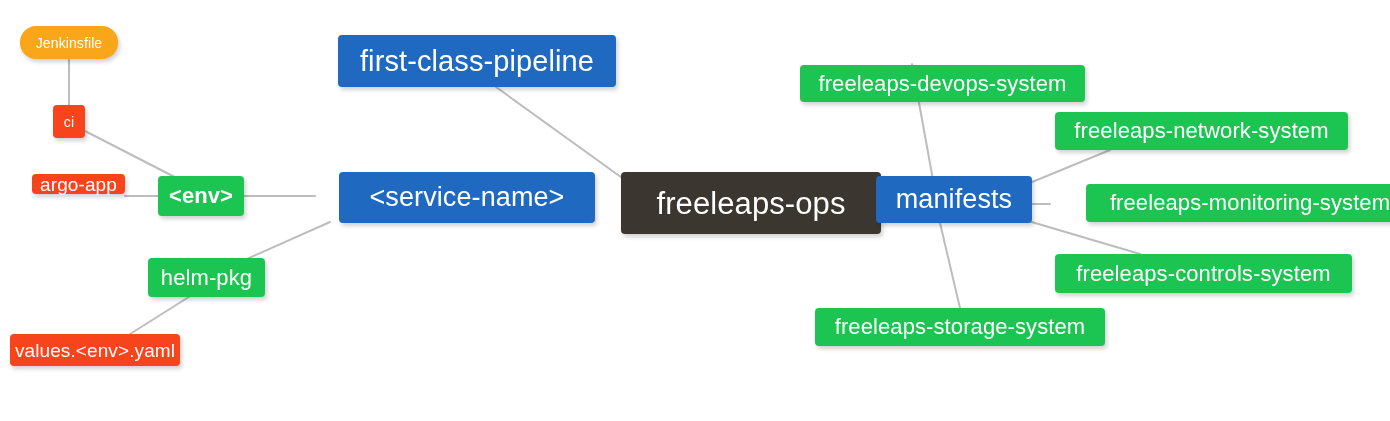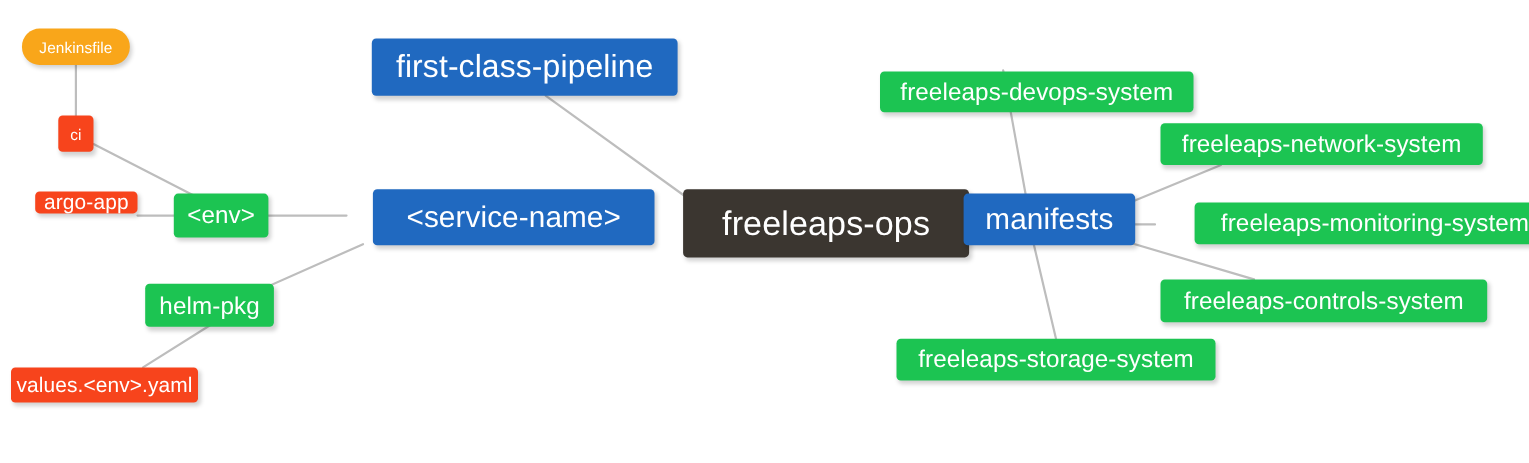--- a/index.html
+++ b/index.html
@@ -88,24 +88,24 @@
   <div id="node-layer">
       <div class="node n-orange t-xs" style="left: 20px; top: 26px; width: 98px; height: 33px;">
         <span class="node-label">Jenkinsfile</span>
       </div>
       <div class="node n-red t-xs" style="left: 53px; top: 105px; width: 32px; height: 33px;">
         <span class="node-label">ci</span>
       </div>
       <div class="node n-red t-sm" style="left: 32px; top: 174px; width: 93px; height: 20px;">
         <span class="node-label">argo-app</span>
       </div>
-      <div class="node n-green t-md" style="left: 158px; top: 176px; width: 86px; height: 40px;">
+      <div class="node n-green t-md" style="left: 158px; top: 176px; width: 86px; height: 40px; font-weight: bold;">
         <span class="node-label">&lt;env&gt;</span>
       </div>
-      <div class="node n-green t-md" style="left: 132px; top: 258px; width: 117px; height: 39px;">
+      <div class="node n-green t-md" style="left: 148px; top: 258px; width: 117px; height: 39px;">
         <span class="node-label">helm-pkg</span>
       </div>
       <div class="node n-red t-sm" style="left: 10px; top: 334px; width: 170px; height: 32px;">
         <span class="node-label">values.&lt;env&gt;.yaml</span>
       </div>
       <div class="node n-blue t-xl" style="left: 314px; top: 35px; width: 278px; height: 52px;">
         <span class="node-label">first-class-pipeline</span>
       </div>
       <div class="node n-blue t-lg" style="left: 315px; top: 172px; width: 256px; height: 51px;">
         <span class="node-label">&lt;service-name&gt;</span>

